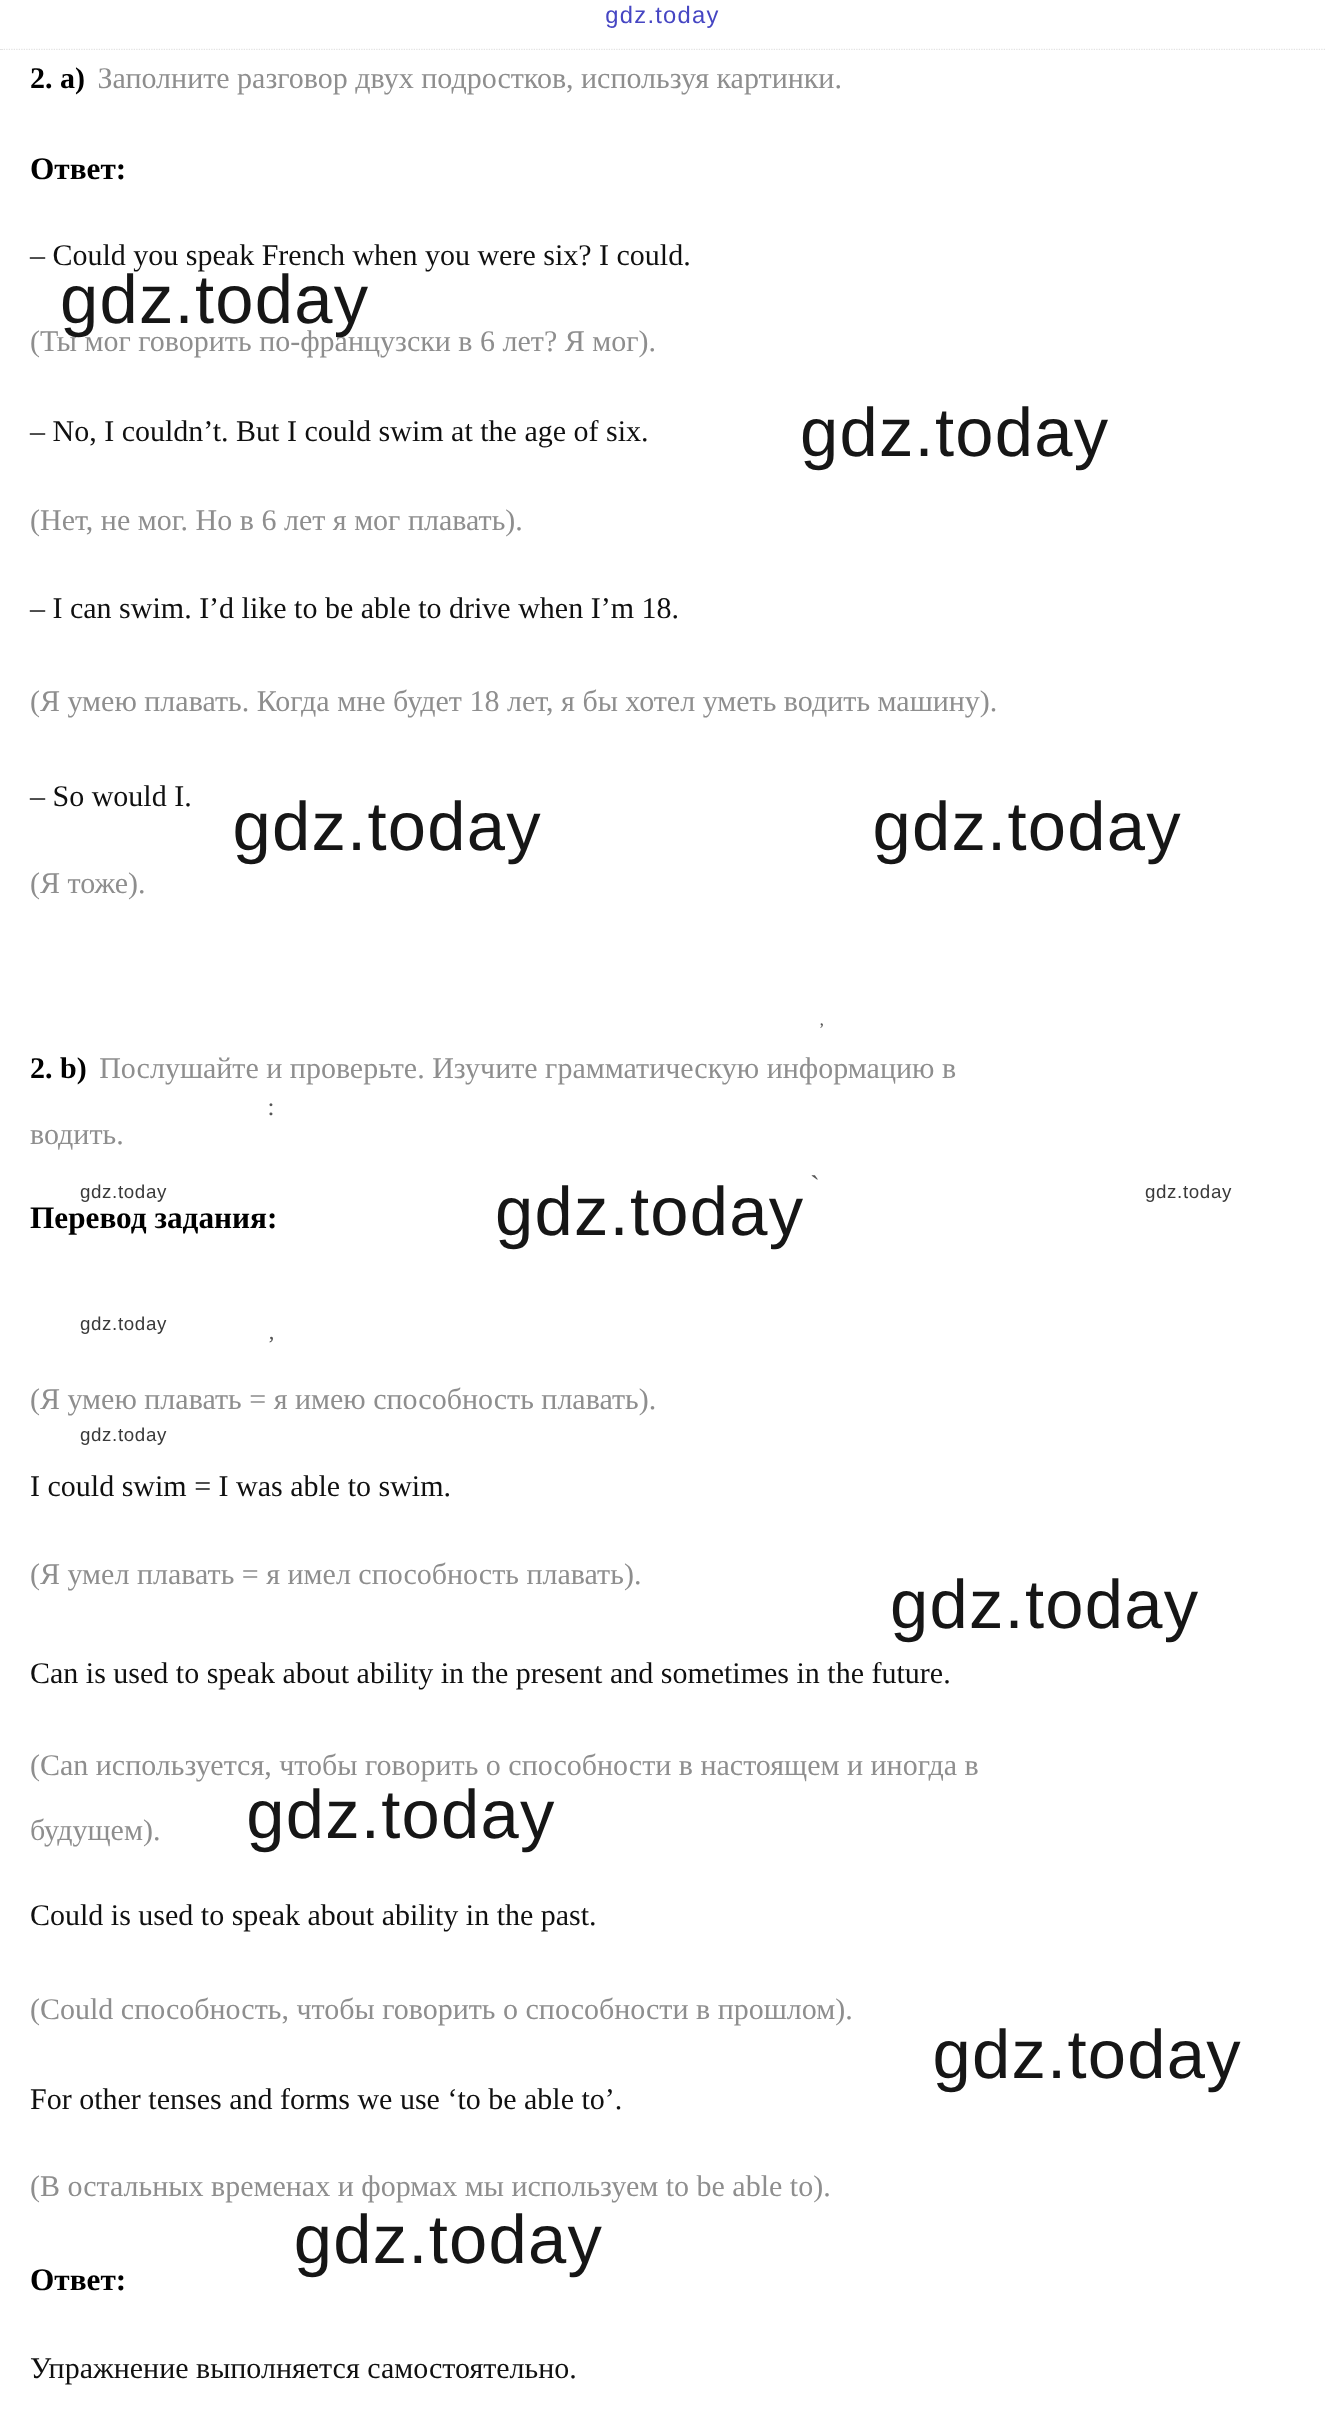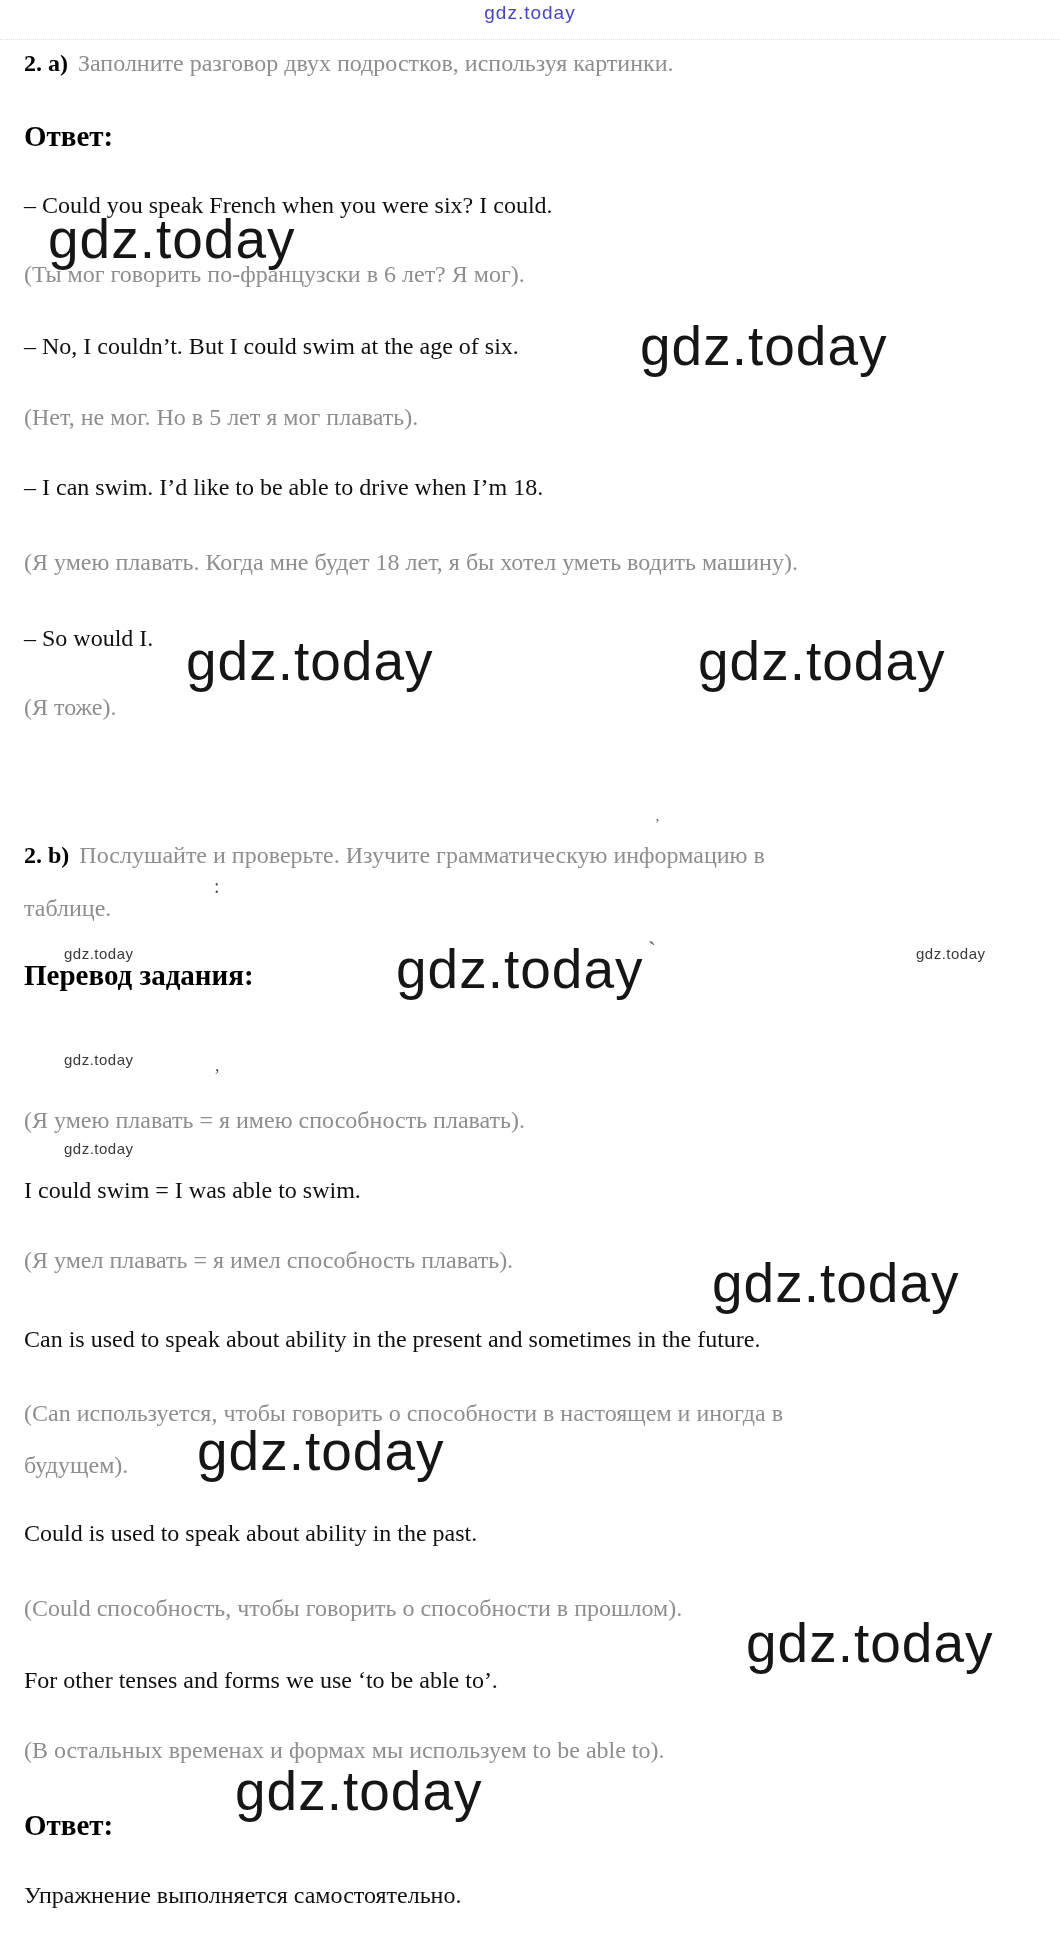--- a/index.html
+++ b/index.html
@@ -17,21 +17,21 @@
     left: 24px;
     margin: 0;
     font-family: "Liberation Serif", "DejaVu Serif", serif;
     font-size: 24px;
     line-height: 30px;
     color: #101010;
     white-space: nowrap;
   }
   .gray { color: #8e8e8e; }
   .num  { font-weight: bold; color: #000000; margin-right: 10px; }
-  .label { font-weight: bold; font-size: 29px; color: #000000; }
+  .label { font-weight: bold; font-size: 25px; color: #000000; }
   .wm {
     position: absolute;
     font-family: "Liberation Sans", "DejaVu Sans", sans-serif;
     font-weight: 300;
     line-height: 1;
     white-space: nowrap;
     pointer-events: none;
   }
   .wm-lg { font-size: 55px; letter-spacing: 1px; color: #161616; }
   .wm-sm { font-size: 15px; letter-spacing: 0.5px; color: #3a3a3a; }
@@ -68,32 +68,32 @@
   <p class="ln" style="top:48px;">
     <span class="num">2. a)</span><span class="gray">Заполните разговор двух подростков, используя картинки.</span>
   </p>
 
   <p class="ln label" style="top:121px;">Ответ:</p>
 
   <p class="ln" style="top:190px;">– Could you speak French when you were six? I could.</p>
   <p class="ln gray" style="top:259px;">(Ты мог говорить по-французски в 6 лет? Я мог).</p>
 
   <p class="ln" style="top:331px;">– No, I couldn’t. But I could swim at the age of six.</p>
-  <p class="ln gray" style="top:402px;">(Нет, не мог. Но в 5 лет я мог плавать).</p>
+  <p class="ln gray" style="top:402px;">(Нет, не мог. Но в 6 лет я мог плавать).</p>
 
   <p class="ln" style="top:472px;">– I can swim. I’d like to be able to drive when I’m 18.</p>
   <p class="ln gray" style="top:547px;">(Я умею плавать. Когда мне будет 18 лет, я бы хотел уметь водить машину).</p>
 
   <p class="ln" style="top:623px;">– So would I.</p>
   <p class="ln gray" style="top:692px;">(Я тоже).</p>
 
   <p class="ln" style="top:840px;">
     <span class="num">2. b)</span><span class="gray">Послушайте и проверьте. Изучите грамматическую информацию в</span>
   </p>
-  <p class="ln gray" style="top:893px;">таблице.</p>
+  <p class="ln gray" style="top:893px;">водить.</p>
 
   <p class="ln label" style="top:960px;">Перевод задания:</p>
 
   <p class="ln gray" style="top:1105px;">(Я умею плавать = я имею способность плавать).</p>
 
   <p class="ln" style="top:1175px;">I could swim = I was able to swim.</p>
   <p class="ln gray" style="top:1245px;">(Я умел плавать = я имел способность плавать).</p>
 
   <p class="ln" style="top:1324px;">Can is used to speak about ability in the present and sometimes in the future.</p>
   <p class="ln gray" style="top:1398px;">(Can используется, чтобы говорить о способности в настоящем и иногда в</p>

